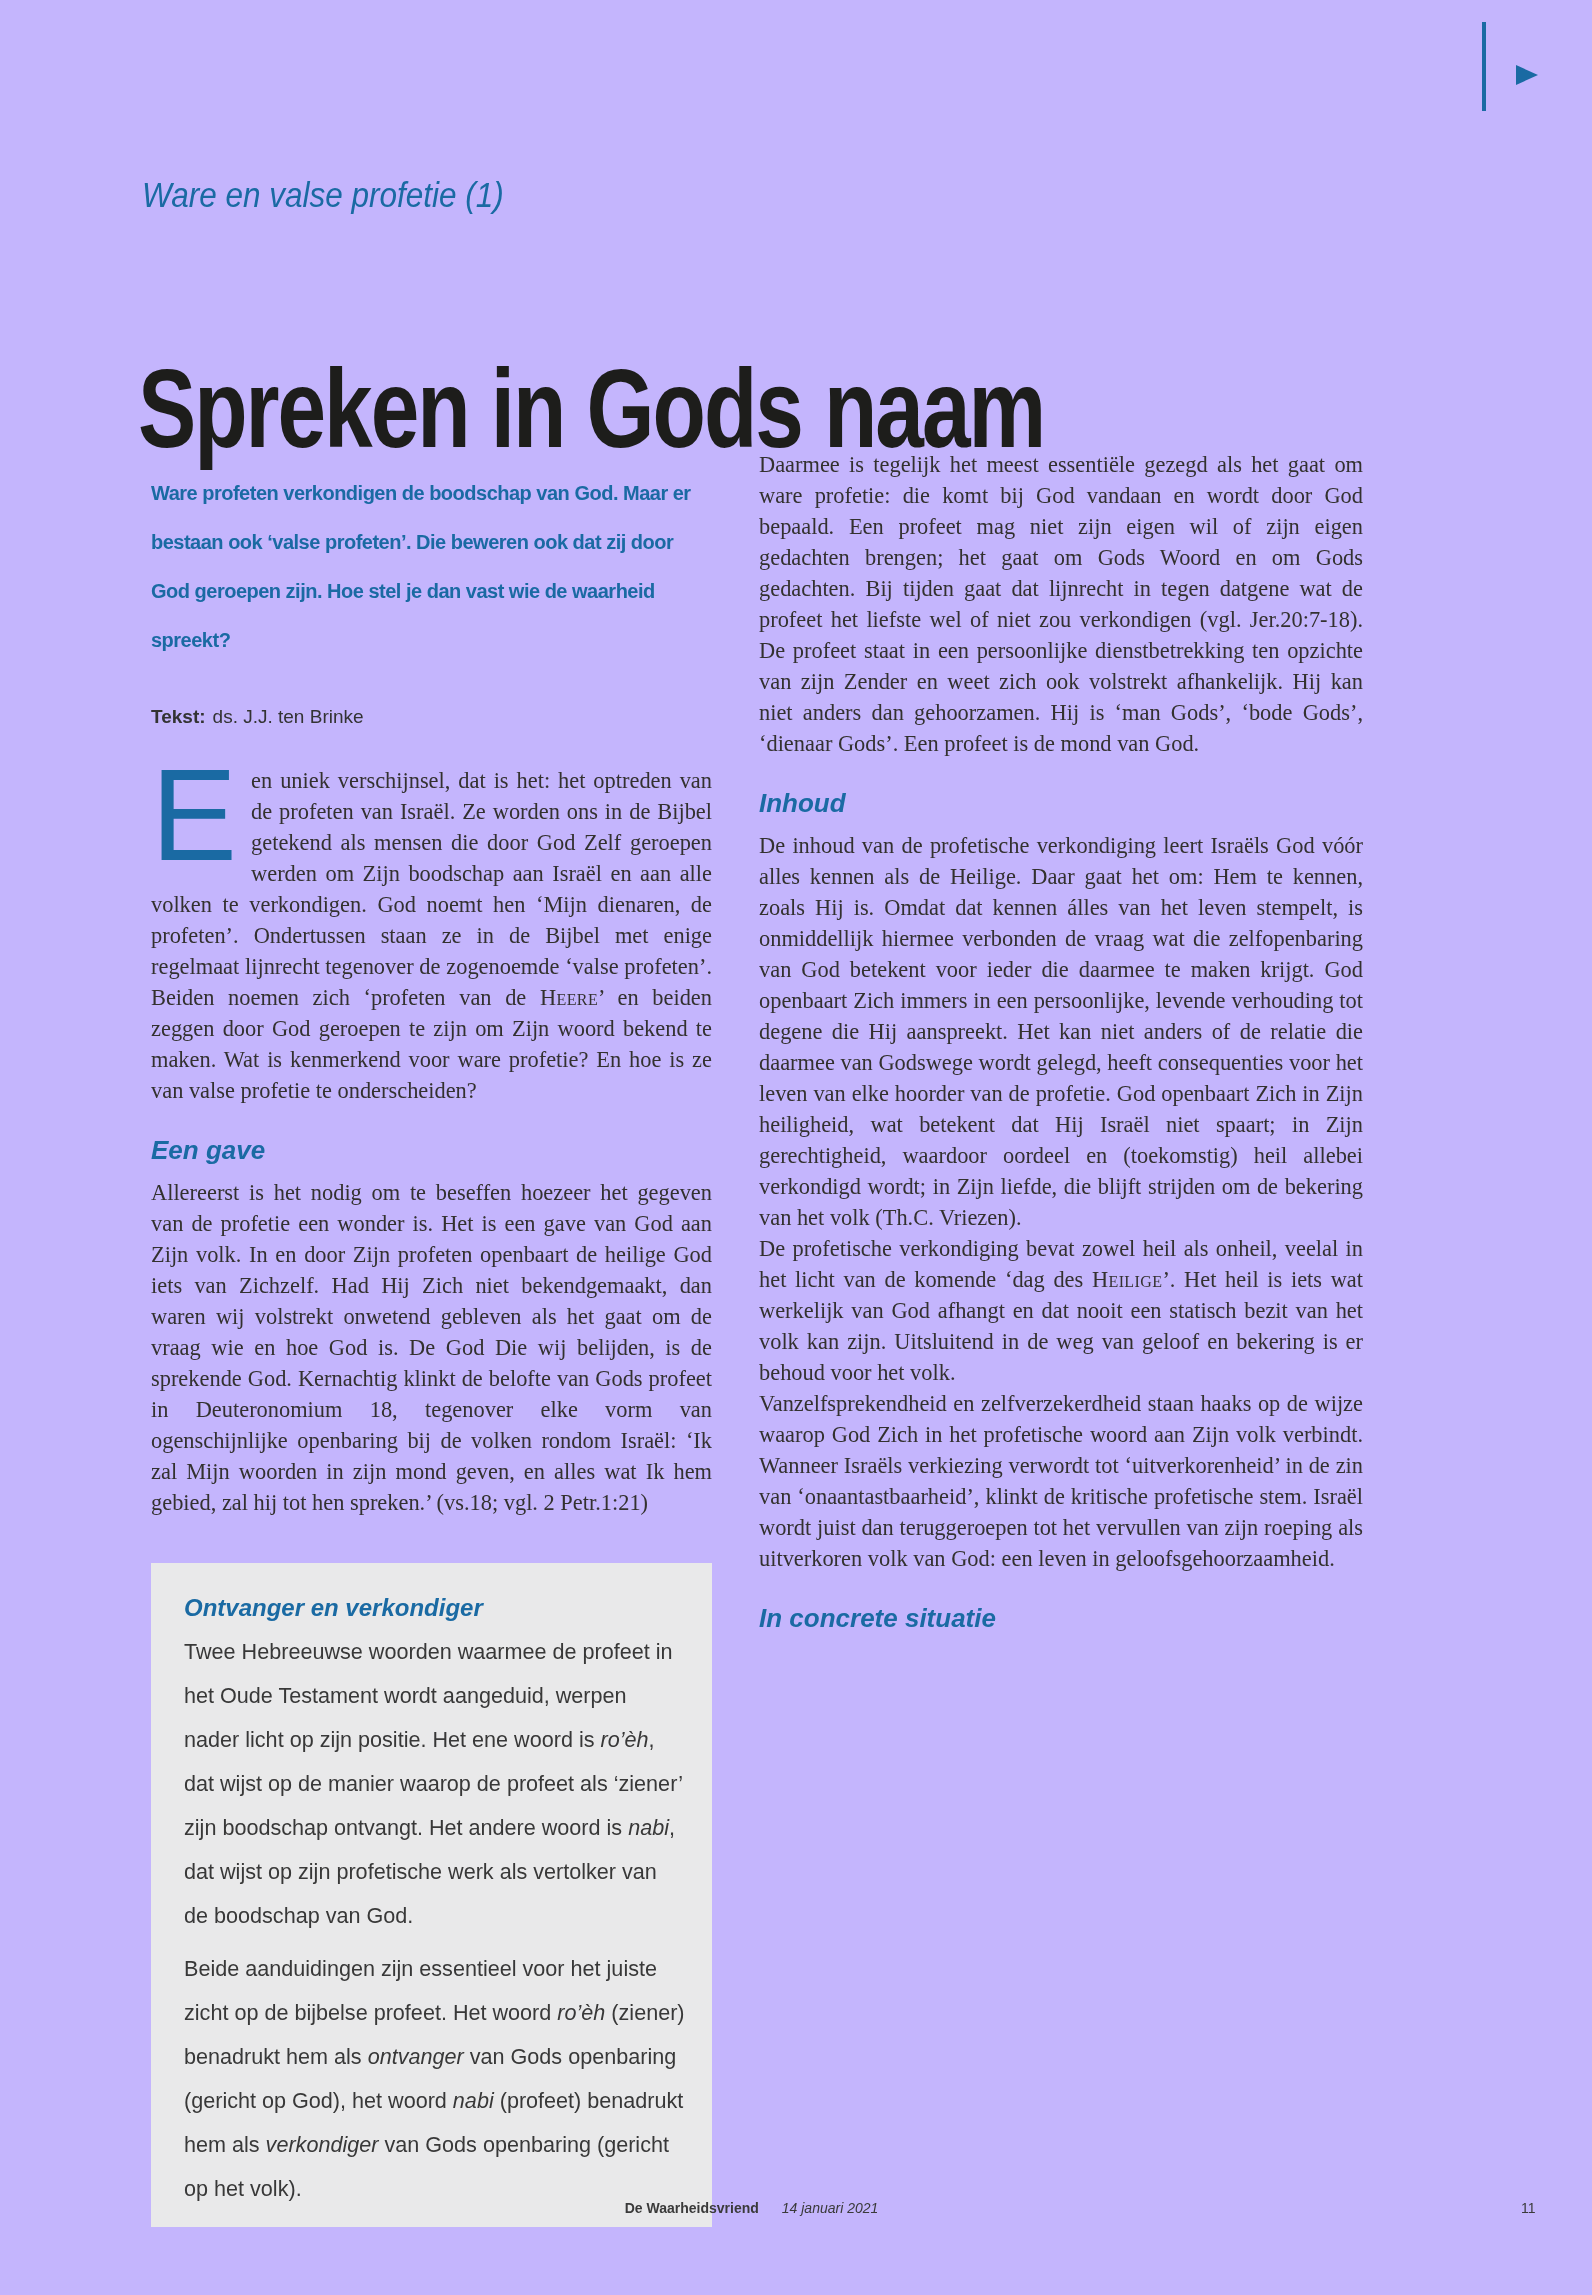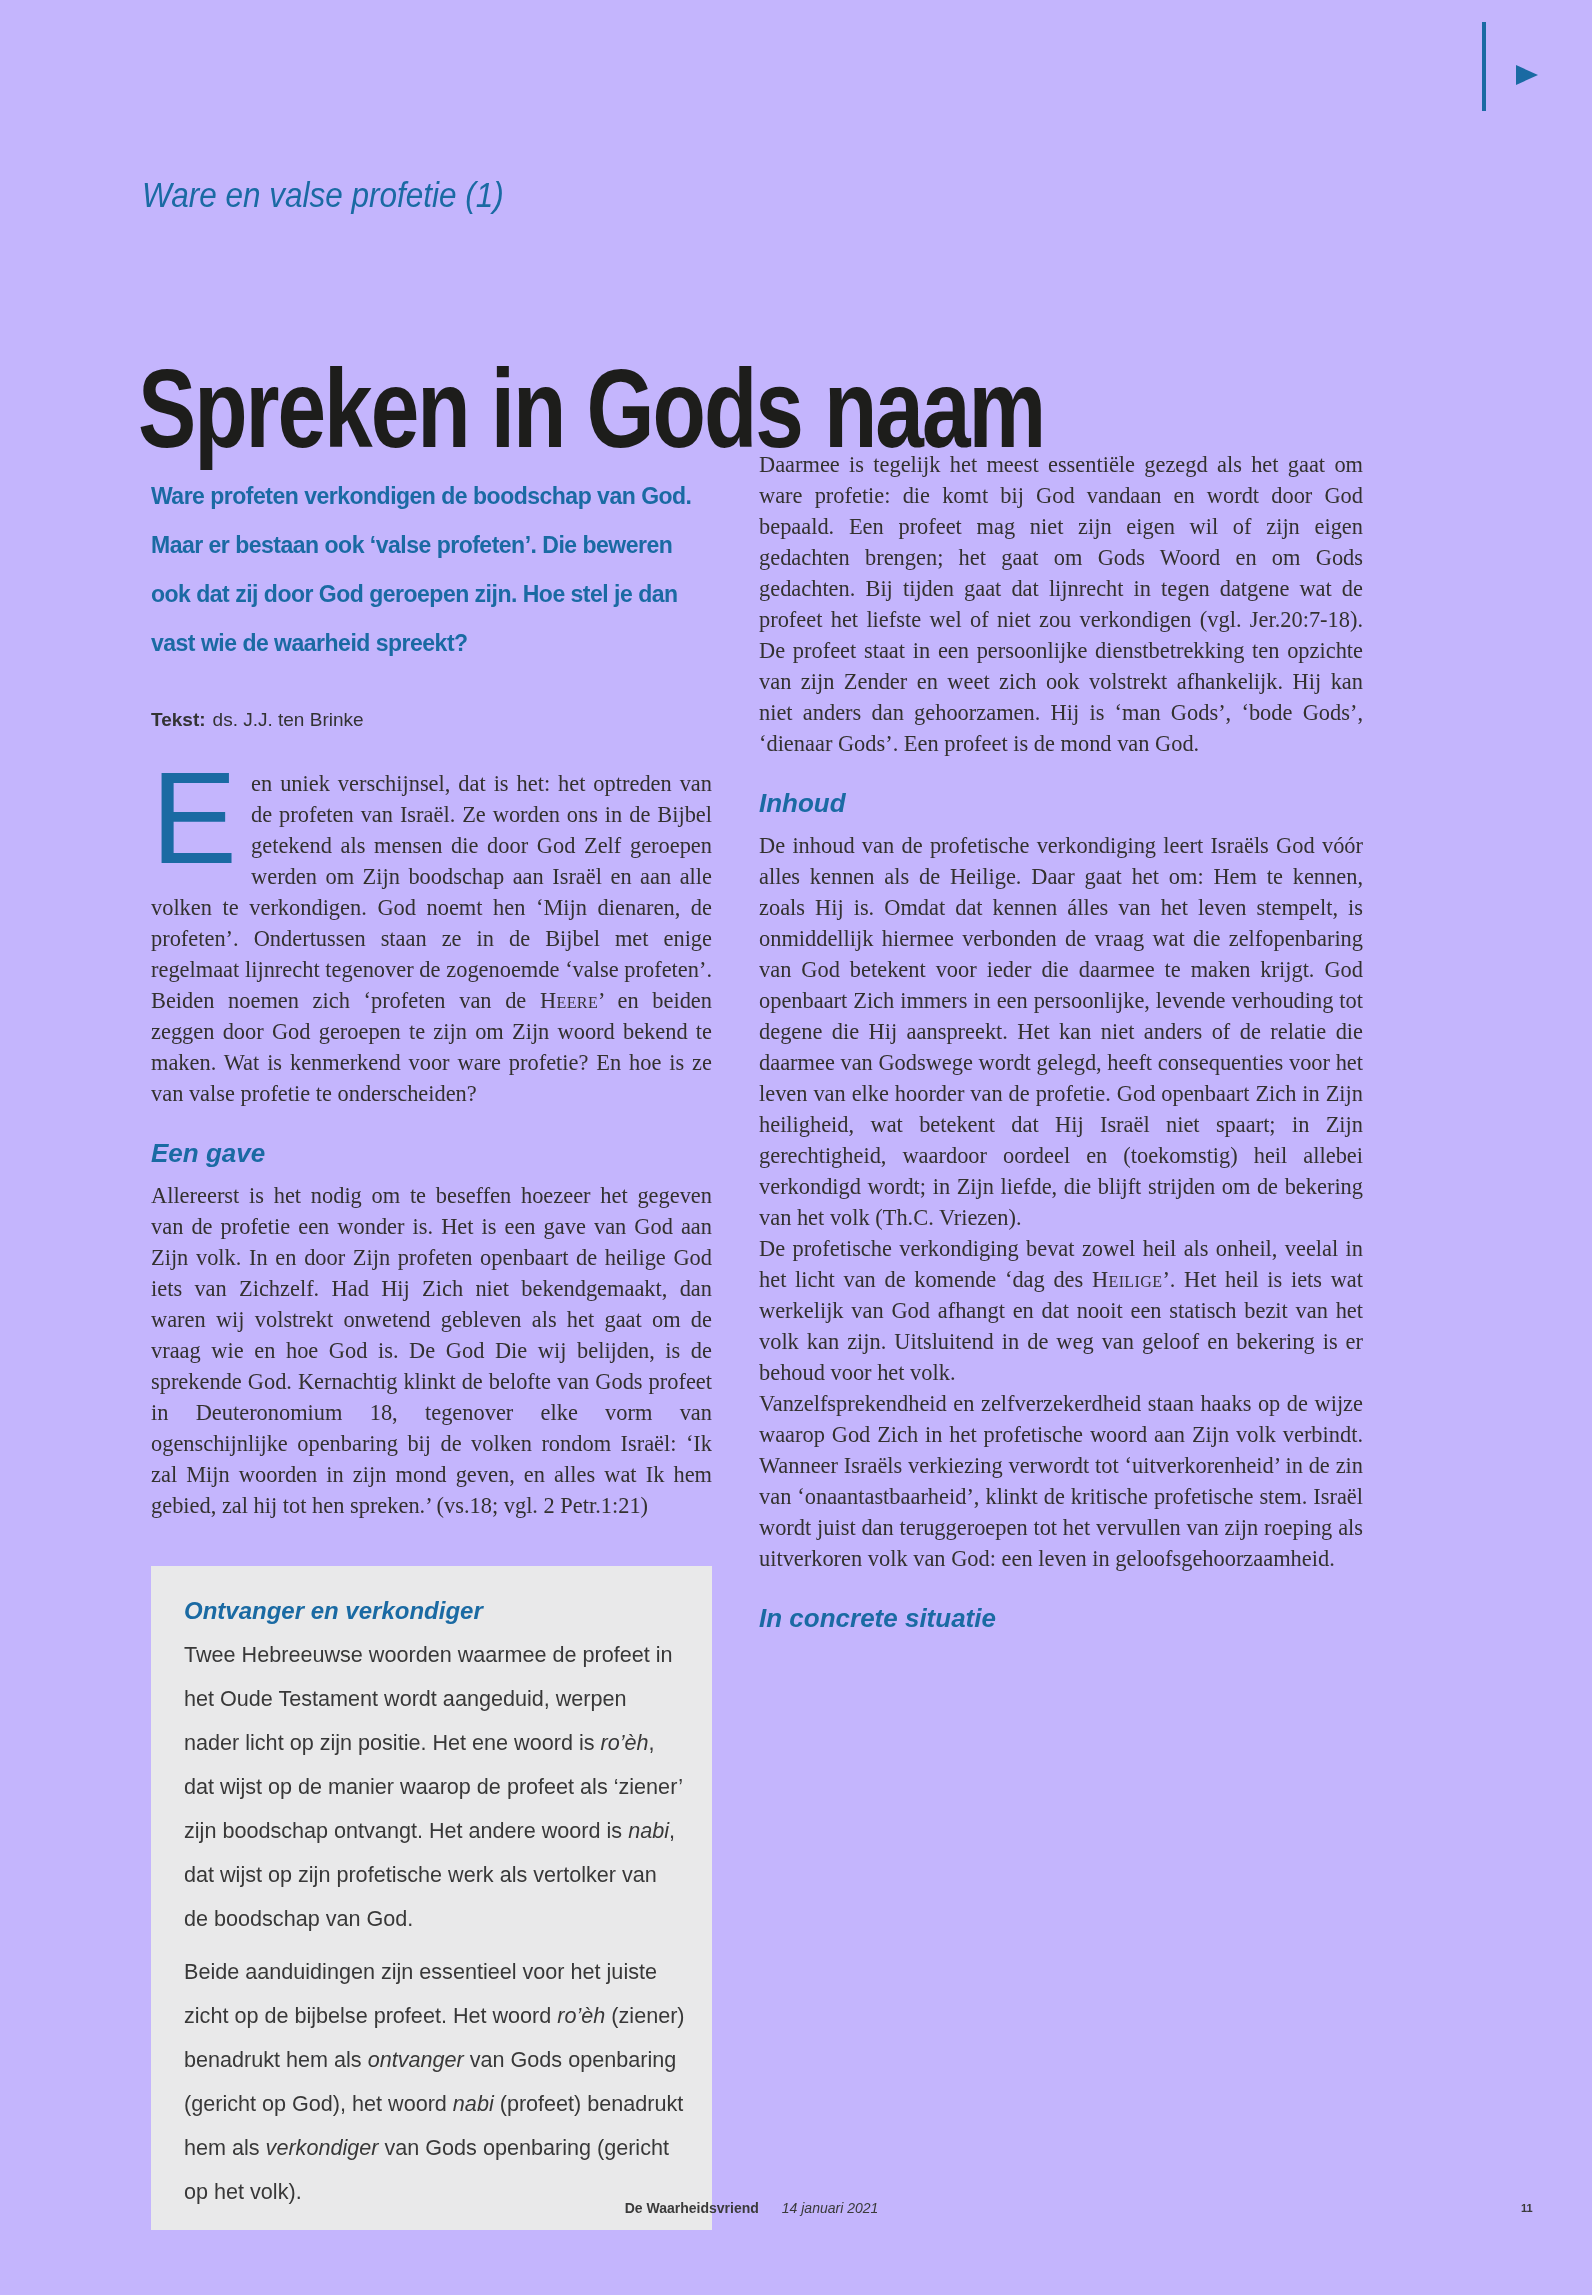--- a/index.html
+++ b/index.html
@@ -30,21 +30,21 @@
     position:absolute;left:138px;top:278px;
     font-family:"Liberation Sans",sans-serif;font-weight:700;
     font-size:112px;line-height:1;letter-spacing:-2.6px;color:var(--title);
     transform:scaleX(.78);transform-origin:left;white-space:nowrap;
   }
   
   .col-left{position:absolute;left:151px;top:449px;width:561px;}
   .col-right{position:absolute;left:759px;top:449px;width:604px;}
   .intro{
     font-family:"Liberation Sans",sans-serif;font-weight:700;
-    font-size:23px;line-height:49px;letter-spacing:-0.5px;color:var(--accent);
+    font-size:20px;line-height:49px;letter-spacing:-0.5px;color:var(--accent);
   }
   .byline{
     margin-top:40px;font-family:"Liberation Sans",sans-serif;
     font-size:19px;line-height:24px;color:#333;
   }
   .byline .label{font-weight:700;margin-right:7px;}
   .body-p{
     font-size:22.4px;line-height:31px;text-align:justify;color:var(--text);
     margin:0;
   }
@@ -85,22 +85,22 @@
   }
   
   .footer{
     position:absolute;left:151px;top:2200px;width:1201px;text-align:center;
     font-family:"Liberation Sans",sans-serif;font-size:14px;line-height:17.3px;color:#3a3a3a;
   }
   .footer .mag{font-weight:700;}
   .footer .date{font-style:italic;margin-left:23px;}
   .pagenum{
     position:absolute;left:1521px;top:2200px;
-    font-family:"Liberation Sans",sans-serif;font-weight:700;
-    font-size:11px;line-height:17.3px;color:#3a3a3a;
+    font-family:"Liberation Sans",sans-serif;font-weight:400;
+    font-size:14px;line-height:17.3px;color:#3a3a3a;
   }
 </style>
 </head>
 <body>
 
 <div class="page">
 
   <div class="edge-line"></div>
   <div class="corner-arrow"></div>
 

